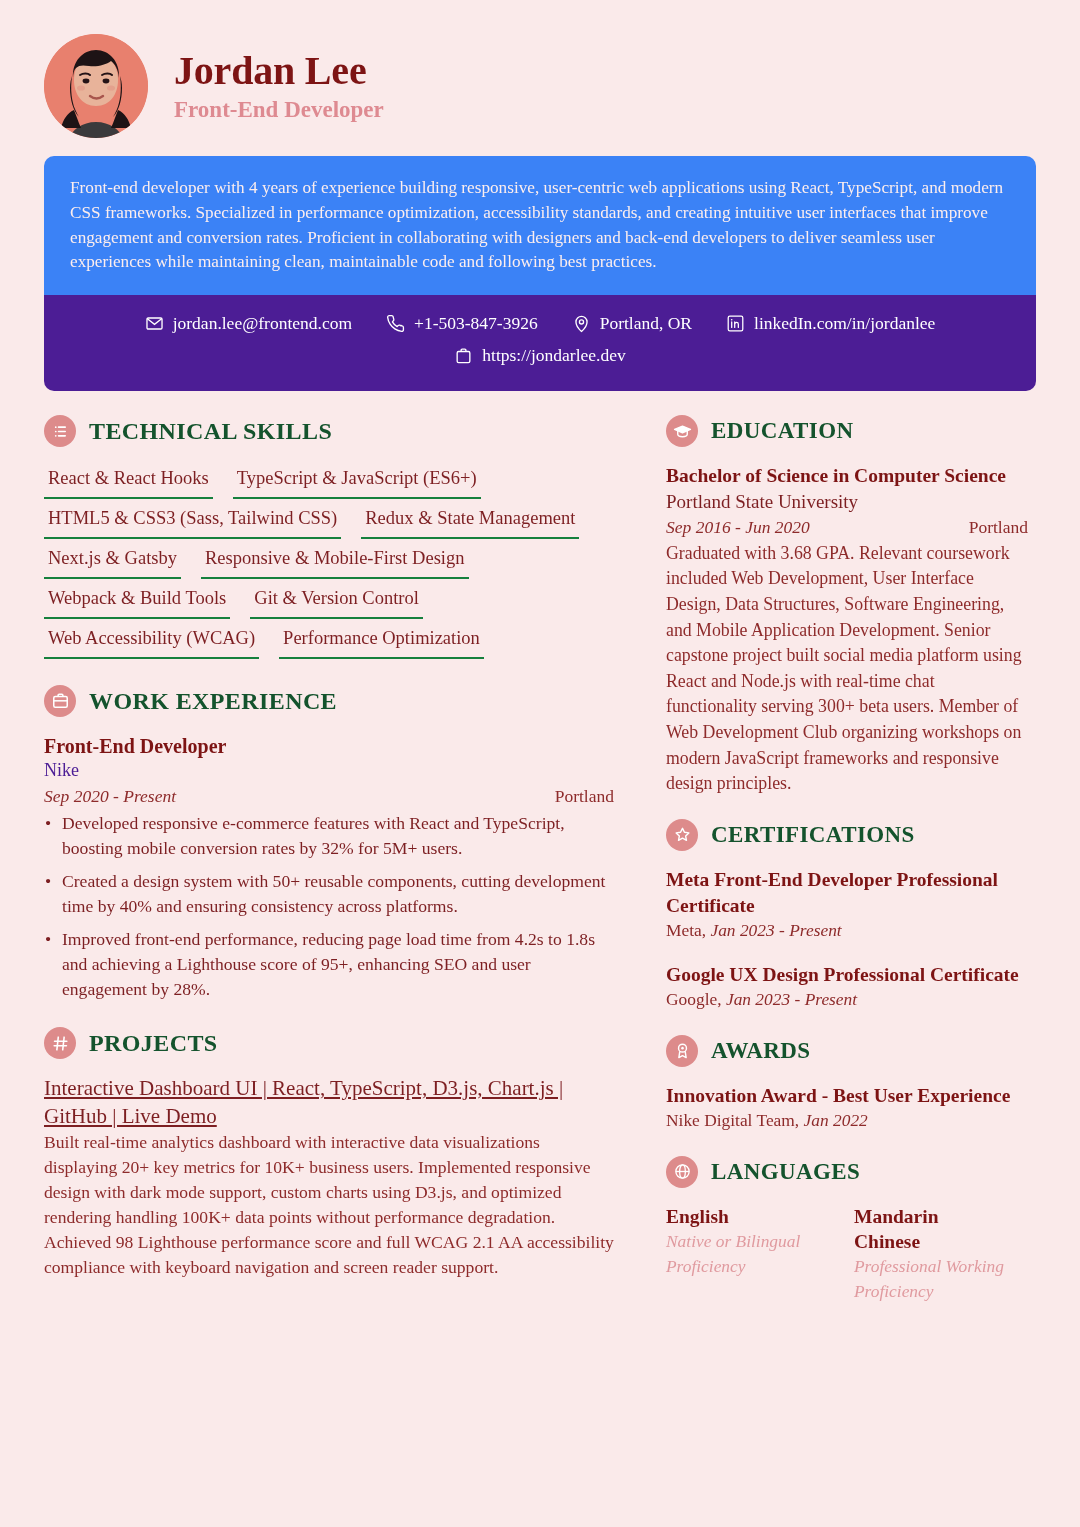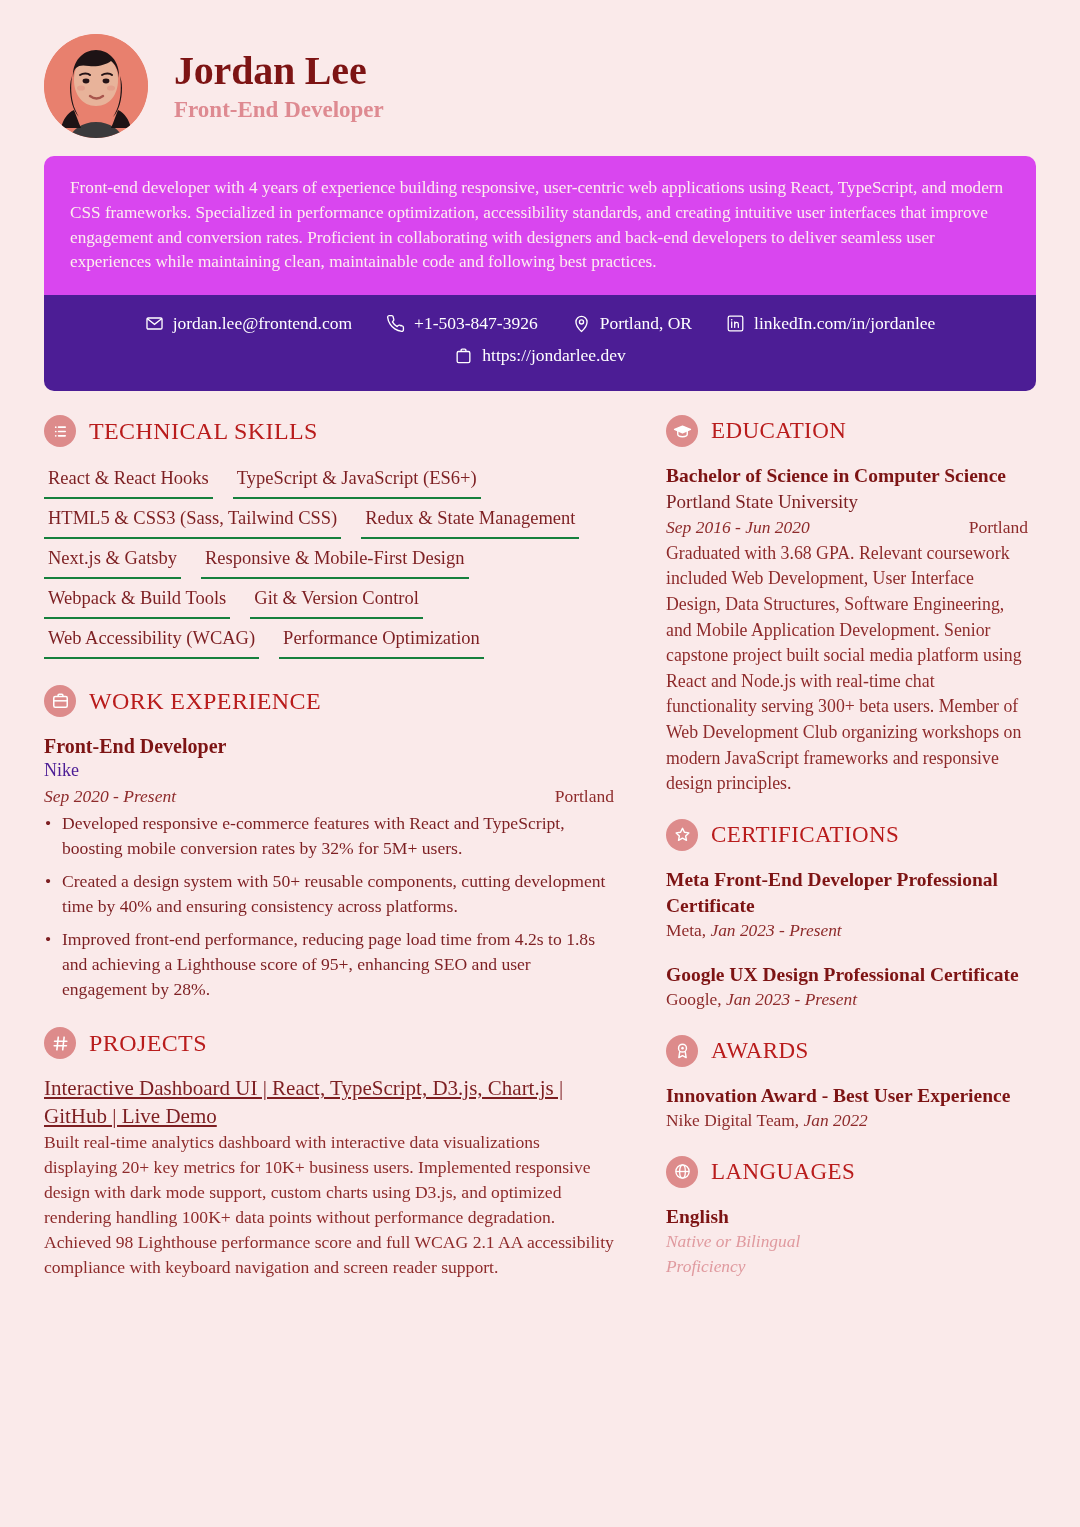--- a/index.html
+++ b/index.html
@@ -48,21 +48,21 @@
   }
 
   
   .summary-card {
     margin: 0 44px;
     border-radius: 10px;
     overflow: hidden;
     box-shadow: 0 0 0 0 transparent;
   }
   .summary-top {
-    background: #d946ef;
+    background: #3b82f6;
     color: #fdeeee;
     padding: 20px 26px 20px 26px;
     font-size: 17.2px;
     line-height: 1.44;
     text-align: left;
   }
   .summary-contacts {
     background: #4c1d95;
     color: #ffffff;
     padding: 14px 26px 22px 26px;
@@ -100,22 +100,22 @@
   .sec-icon {
     width: 32px; height: 32px;
     border-radius: 50%;
     background: #dd8b8b;
     display: flex; align-items: center; justify-content: center;
     flex: 0 0 auto;
   }
   .sec-icon svg { display: block; }
   .sec-title {
     font-size: 24px;
-    font-weight: normal;
-    color: #b91c1c;
+    font-weight: bold;
+    color: #14532d;
     letter-spacing: 0.4px;
     text-transform: uppercase;
     line-height: 1.1;
     text-align: right;
   }
   .col-right .sec-title { font-size: 23px; }
   .section { margin-bottom: 26px; }
   .col-right .section { margin-bottom: 22px; }
 
   
@@ -459,18 +459,22 @@
             </svg>
           </div>
           <div class="sec-title">LANGUAGES</div>
         </div>
 
         <div class="langs">
           <div class="lang">
             <div class="lang-name">English</div>
             <div class="lang-level">Native or Bilingual Proficiency</div>
           </div>
+          <div class="lang">
+            <div class="lang-name">Mandarin Chinese</div>
+            <div class="lang-level">Professional Working Proficiency</div>
+          </div>
         </div>
       </div>
 
     </div>
   </div>
 </div>
 
 </body></html>

